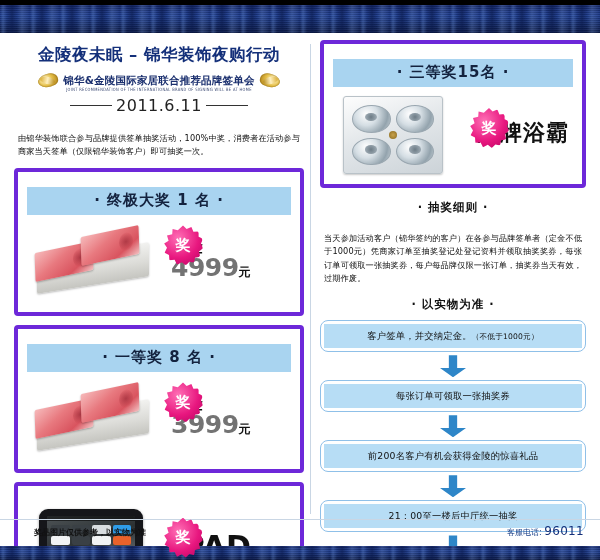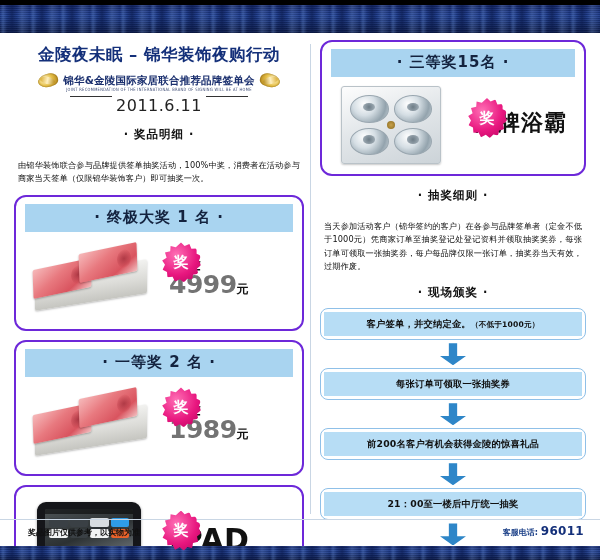--- a/index.html
+++ b/index.html
@@ -55,38 +55,38 @@
   .ornament::after{
     content:"";position:absolute;left:3px;top:4px;width:15px;height:7px;
     border-radius:50%;
     background:linear-gradient(90deg,#d9ad34,#fff0bf,#b98d1d);
     transform:rotate(12deg);
   }
   .ornament.right{transform:scaleX(-1);}
   .subtitle-texts{margin:0 4px;text-align:center;}
   .subtitle-cn{font-size:10.5px;font-weight:bold;color:#1a2f6e;white-space:nowrap;letter-spacing:0.2px;text-align:center;}
   .subtitle-en{font-size:3.6px;color:#3c4a74;white-space:nowrap;letter-spacing:0.35px;transform:scaleY(1.25);}
-  .date-row{display:flex;align-items:flex-start;justify-content:center;margin-top:4px;}
+  .date-row{display:flex;align-items:center;justify-content:center;margin-top:4px;}
   .date-rule{height:1px;width:42px;background:#333;}
   .date-text{font-size:16px;color:#222;margin:0 4px;letter-spacing:0.5px;}
 
   
   .sec-head{
     text-align:center;font-size:11.5px;font-weight:bold;color:#111;
     margin-top:12px;letter-spacing:1px;
   }
   .body-text{
     font-size:8.2px;color:#111;line-height:1.62;margin-top:17px;text-align:justify;
     padding:0 4px;letter-spacing:0.1px;
   }
 
   
   .prize-card{
-    position:relative;border:2px solid #6d28d9;border-radius:12px;
-    background:#fff;margin-top:9px;padding:7px 9px 9px 9px;
+    position:relative;border:4px solid #6d28d9;border-radius:4px;
+    background:#fff;margin-top:9px;padding:15px 9px 9px 9px;
   }
   .prize-bar{
     background:#a9d4f0;text-align:center;font-size:15px;font-weight:bold;color:#14233f;
     padding:4px 0 5px 0;letter-spacing:1px;
   }
   .prize-body{position:relative;display:flex;align-items:center;height:84px;margin-top:4px;}
   .prize-media{flex:0 0 auto;width:140px;height:80px;position:relative;}
   .prize-info{flex:1 1 auto;position:relative;text-align:left;padding-left:4px;}
   .cash-label{font-size:16px;font-weight:bold;color:#111;line-height:1;}
   .cash-amount{font-size:25px;font-weight:bold;color:#737373;line-height:1.05;letter-spacing:-0.5px;}
@@ -171,40 +171,40 @@
     border-radius:50%;background:radial-gradient(circle,#6d7c86 0%,#aab6bf 100%);
   }
   .heater .center{
     position:absolute;left:50%;top:50%;width:8px;height:8px;margin:-4px 0 0 -4px;
     border-radius:50%;background:radial-gradient(circle,#c8a24c 0%,#8a6a1f 100%);
   }
 
   
   .flow{margin-top:8px;}
   .flow-box{
-    border:1px solid #8fc0e8;border-radius:8px;background:#fff;padding:3px;font-weight:bold;
+    border:1px solid #8fc0e8;border-radius:8px;background:#fff;padding:3px;
   }
   .flow-inner{
     background:#b7ddf5;text-align:center;color:#111;font-size:9.3px;
     padding:6px 4px;letter-spacing:0.2px;line-height:1.3;
   }
   .flow-inner .small{font-size:7.6px;}
   .arrow{
     width:26px;height:22px;margin:3px auto;
     background:#2e86c8;
     clip-path:polygon(34% 0%,66% 0%,66% 58%,100% 58%,50% 100%,0% 58%,34% 58%);
   }
 
   
   .footer{
     position:absolute;left:0;top:519px;width:600px;height:26px;
     border-top:1px solid #c9d6e4;
   }
-  .footer-left{position:absolute;left:28px;top:7px;font-size:8px;font-weight:bold;color:#111;}
-  .footer-right{position:absolute;right:16px;top:4px;font-size:8px;font-weight:bold;color:#1a3f87;}
+  .footer-left{position:absolute;left:34px;top:7px;font-size:8px;font-weight:bold;color:#111;}
+  .footer-right{position:absolute;right:16px;top:4px;font-size:8px;font-weight:normal;color:#1a3f87;}
   .footer-right .num{font-size:12px;color:#14307a;letter-spacing:0.3px;}
 </style>
 </head>
 <body>
 
 <div class="poster">
 
   <div class="banner-cap"></div>
   <div class="banner banner-top"></div>
 
@@ -222,21 +222,20 @@
       </span>
       <span class="ornament right"></span>
     </div>
 
     <div class="date-row">
       <span class="date-rule"></span>
       <span class="date-text">2011.6.11</span>
       <span class="date-rule"></span>
     </div>
 
-    <div class="sec-head">· 奖品明细 ·</div>
     <div class="body-text">由锦华装饰联合参与品牌提供签单抽奖活动，100%中奖，消费者在活动参与商家当天签单（仅限锦华装饰客户）即可抽奖一次。</div>
 
     <div class="prize-card">
       <div class="prize-bar">· 终极大奖 1 名 ·</div>
       <div class="prize-body">
         <div class="prize-media">
           <div class="money">
             <div class="stack"></div>
             <div class="note n1"></div>
             <div class="note n2"></div>
@@ -249,37 +248,37 @@
           </div>
           <div class="cash-label">现金</div>
           <div>
             <span class="cash-amount">4999</span><span class="cash-unit">元</span>
           </div>
         </div>
       </div>
     </div>
 
     <div class="prize-card">
-      <div class="prize-bar">· 一等奖 2 名 ·</div>
+      <div class="prize-bar">· 一等奖 8 名 ·</div>
       <div class="prize-body">
         <div class="prize-media">
           <div class="money">
             <div class="stack"></div>
             <div class="note n1"></div>
             <div class="note n2"></div>
           </div>
         </div>
         <div class="prize-info">
           <div class="badge">
             <span class="star"></span>
             <span class="glyph">奖</span>
           </div>
           <div class="cash-label">现金</div>
           <div>
-            <span class="cash-amount">1989</span><span class="cash-unit">元</span>
+            <span class="cash-amount">3999</span><span class="cash-unit">元</span>
           </div>
         </div>
       </div>
     </div>
 
     <div class="prize-card">
       <div class="prize-body">
         <div class="prize-media">
           <div class="ipad">
             <div class="screen">
@@ -333,21 +332,21 @@
             <span class="glyph">奖</span>
           </div>
           <div class="heater-label">品牌浴霸</div>
         </div>
       </div>
     </div>
 
     <div class="sec-head">· 抽奖细则 ·</div>
     <div class="body-text">当天参加活动客户（锦华签约的客户）在各参与品牌签单者（定金不低于1000元）凭商家订单至抽奖登记处登记资料并领取抽奖奖券，每张订单可领取一张抽奖券，每户每品牌仅限一张订单，抽奖券当天有效，过期作废。</div>
 
-    <div class="sec-head">· 现场颁奖 ·</div>
+    <div class="sec-head">· 以实物为准 ·</div>
 
     <div class="flow">
 
       <div class="flow-box">
         <div class="flow-inner"><span>客户签单，并交纳定金。</span><span class="small">（不低于1000元）</span></div>
       </div>
       <div class="arrow"></div>
 
       <div class="flow-box">
         <div class="flow-inner">每张订单可领取一张抽奖券</div>

